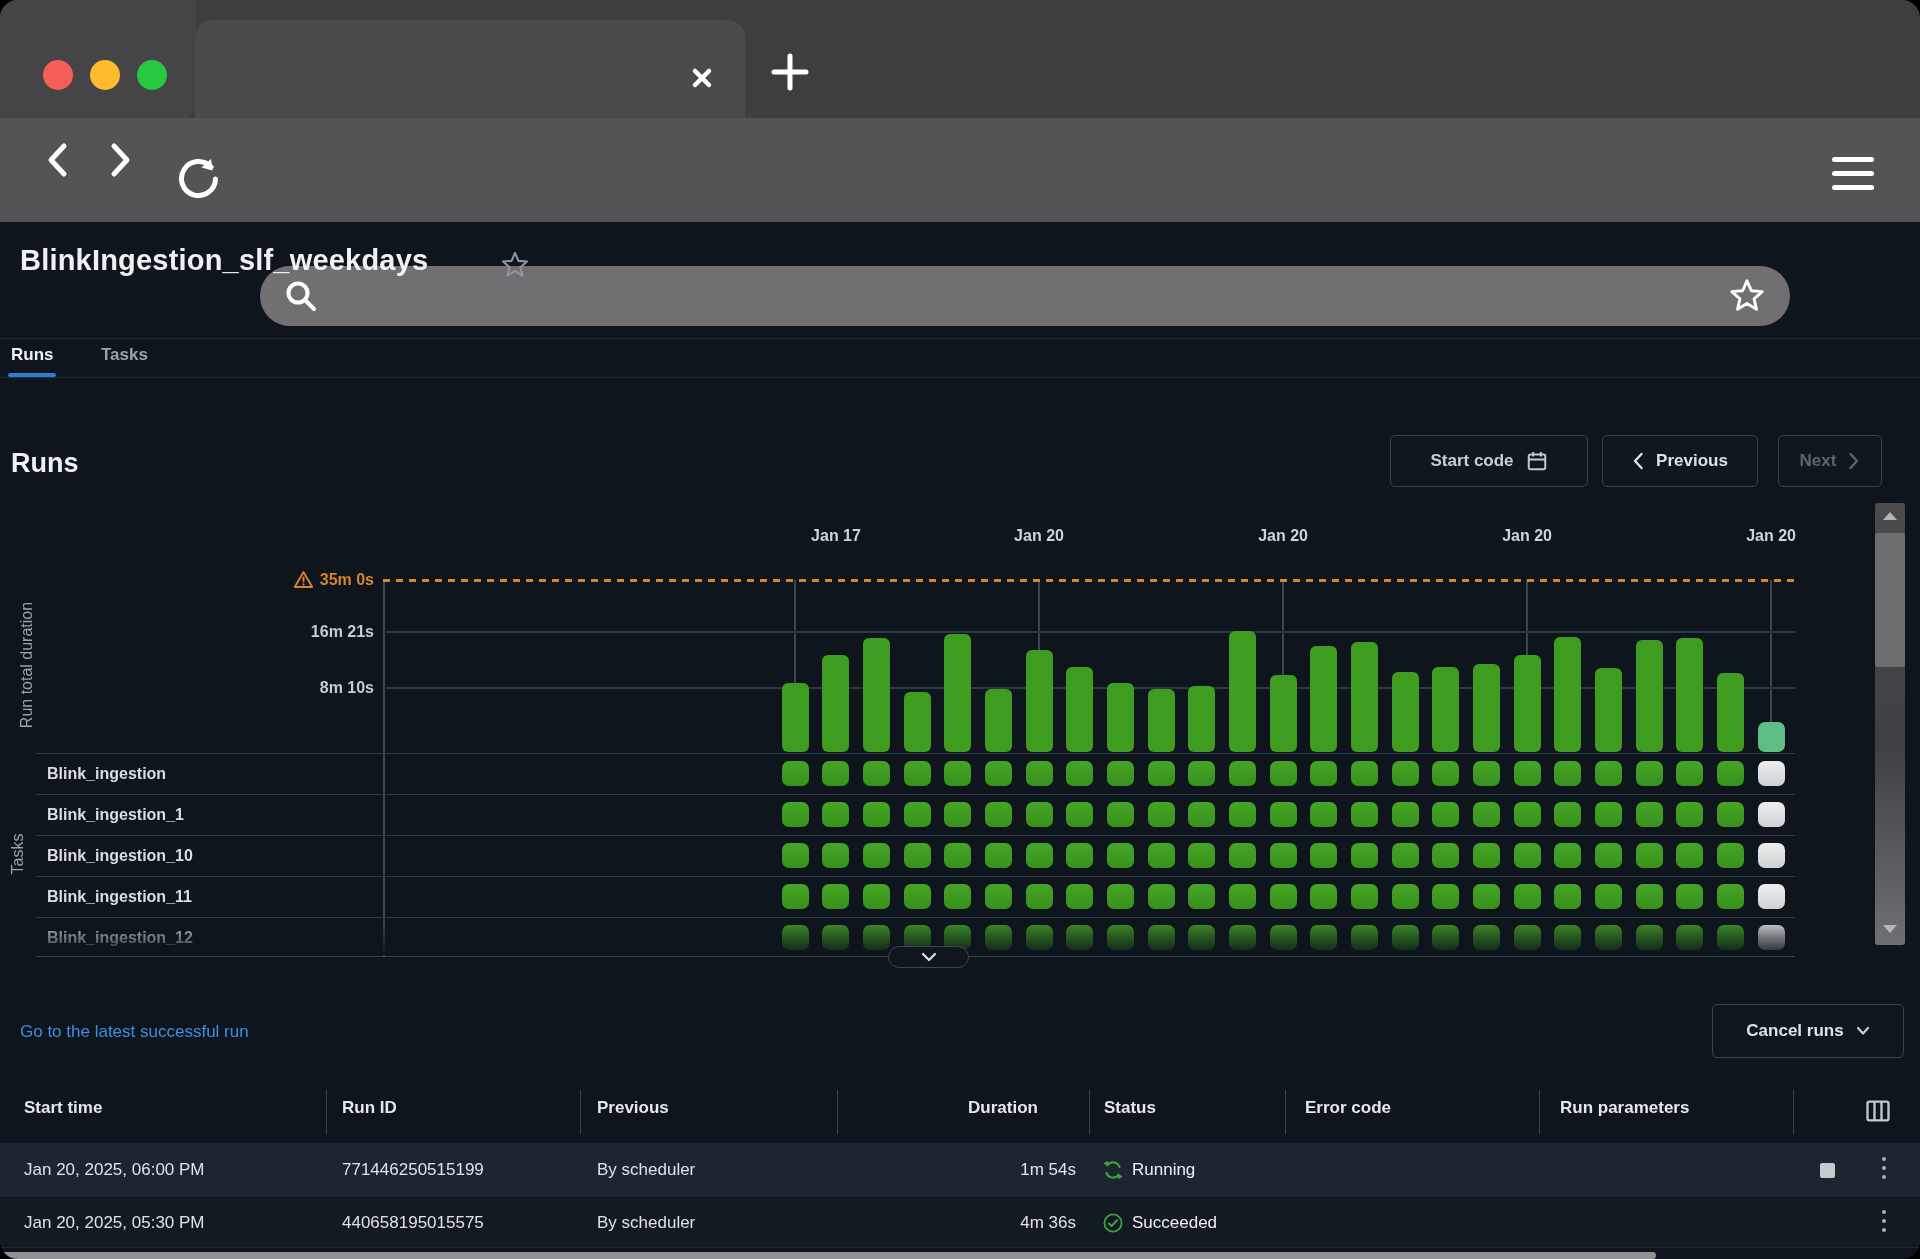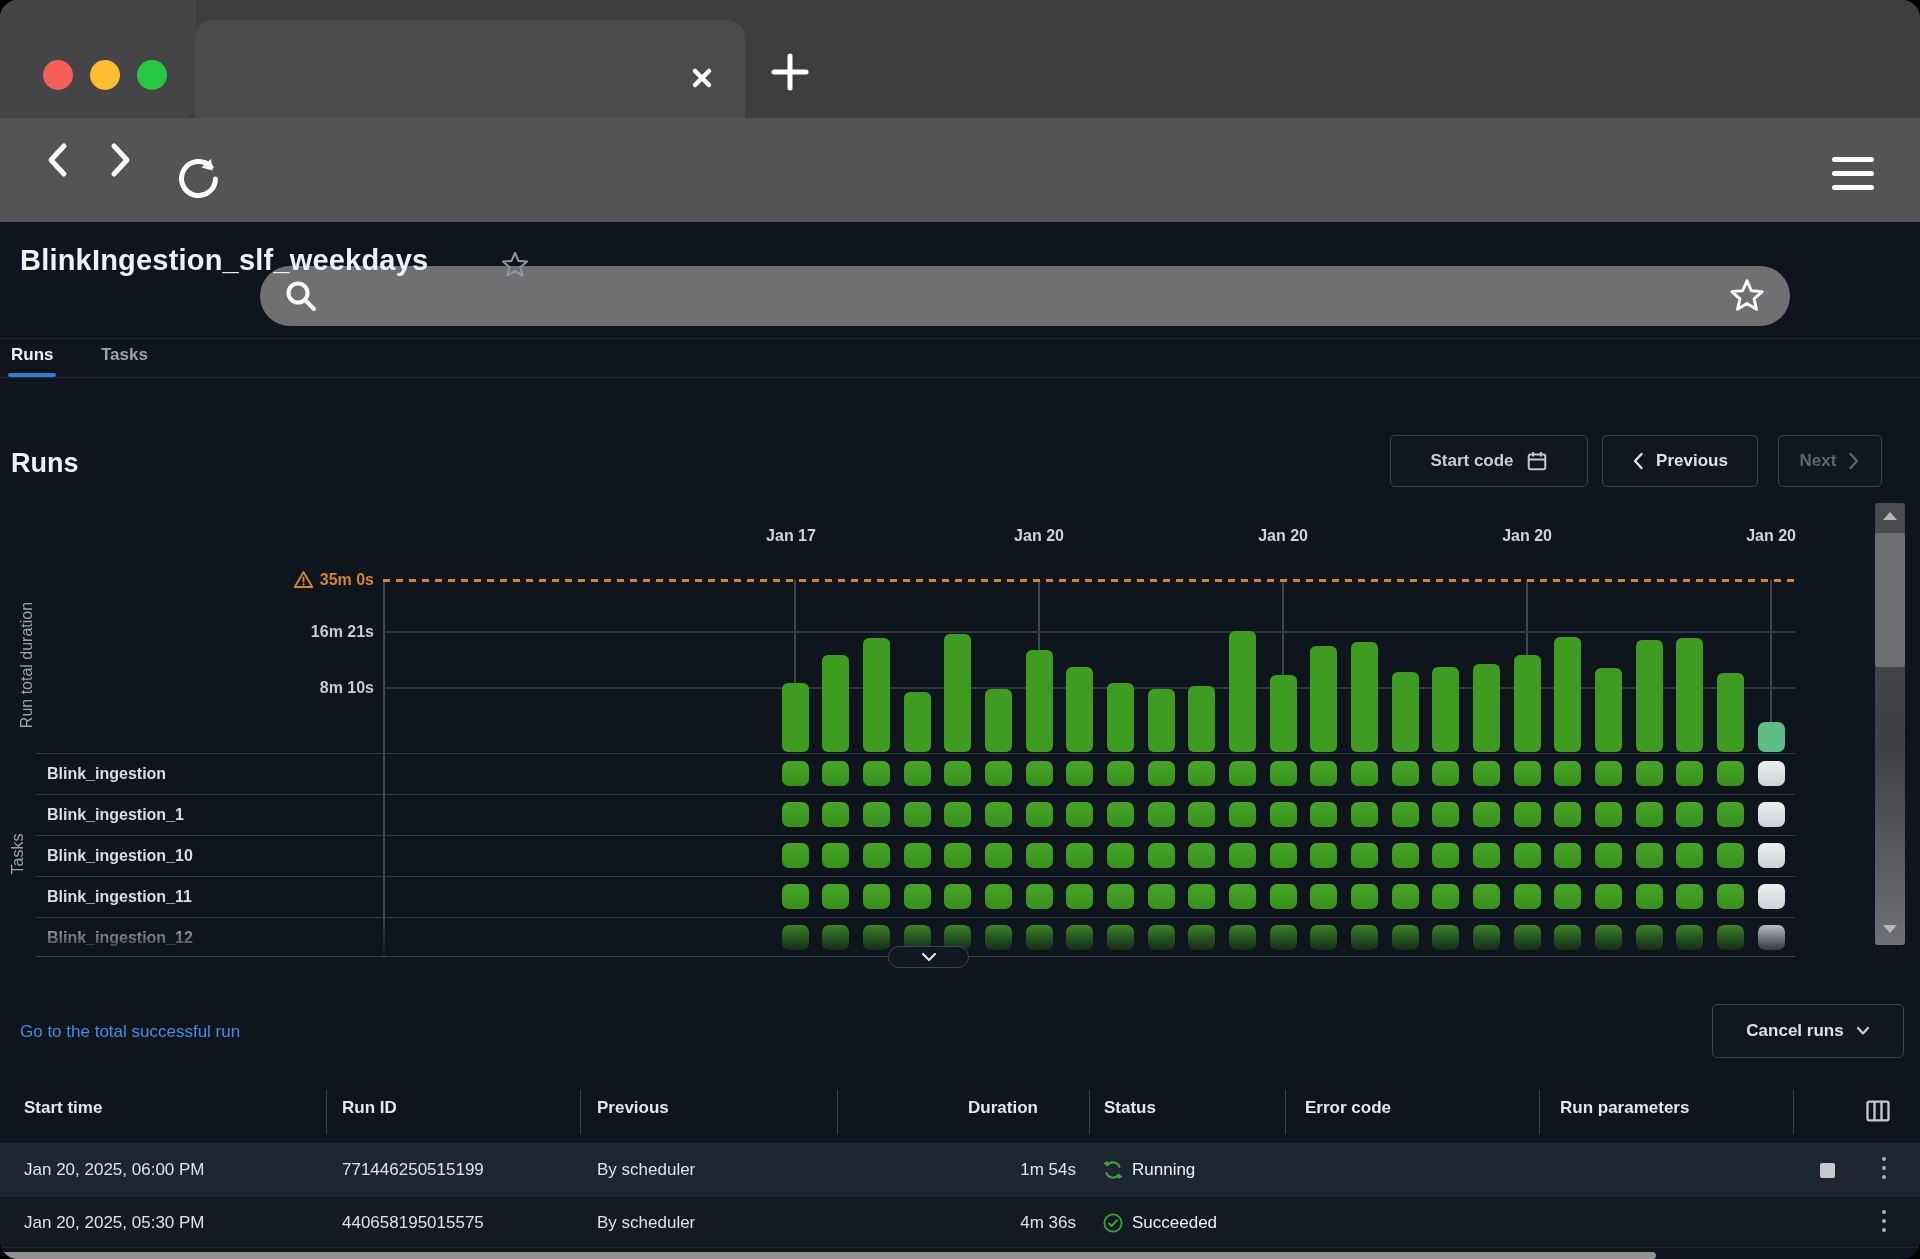--- a/index.html
+++ b/index.html
@@ -146,21 +146,21 @@
     <span class="thlabel">35m 0s</span>
   </div>
   <div class="abs ytick" style="left:264px;top:623px;">16m 21s</div>
   <div class="abs ytick" style="left:264px;top:679px;">8m 10s</div>
   <div class="abs rotlabel" style="left:-58px;top:656px;width:170px;text-align:center;transform:rotate(-90deg);">Run total duration</div>
   <div class="abs rotlabel" style="left:-17px;top:845px;width:70px;text-align:center;transform:rotate(-90deg);">Tasks</div>
 
   <div class="abs" id="chart-layer" style="left:0;top:0;width:1920px;height:1259px;pointer-events:none;">
       <div class="gridv" style="left: 383px; top: 580px; height: 376px; background: rgb(62, 73, 84);"></div>
       <div class="gridv" style="left: 794px; top: 580px; height: 172px;"></div>
-      <div class="datelabel" style="left: 736px; top: 527px;">Jan 17</div>
+      <div class="datelabel" style="left: 781px; top: 527px;">Jan 17</div>
       <div class="gridv" style="left: 1038.02px; top: 580px; height: 172px;"></div>
       <div class="datelabel" style="left: 984.02px; top: 527px;">Jan 20</div>
       <div class="gridv" style="left: 1282.04px; top: 580px; height: 172px;"></div>
       <div class="datelabel" style="left: 1228.04px; top: 527px;">Jan 20</div>
       <div class="gridv" style="left: 1526.06px; top: 580px; height: 172px;"></div>
       <div class="datelabel" style="left: 1472.06px; top: 527px;">Jan 20</div>
       <div class="gridv" style="left: 1770.08px; top: 580px; height: 172px;"></div>
       <div class="datelabel" style="left: 1716.08px; top: 527px;">Jan 20</div>
       <div class="gridh" style="left: 383px; top: 631px; width: 1412px;"></div>
       <div class="gridh" style="left: 383px; top: 687px; width: 1412px;"></div>
@@ -334,21 +334,21 @@
       <path d="M2 2 L8 8 L14 2" stroke="#dfe3e7" stroke-width="2.2" stroke-linecap="round" stroke-linejoin="round" fill="none"></path>
     </svg>
   </div>
 
   <div class="abs vscroll">
     <div class="abs tri-up" style="left:8px;top:9px;"></div>
     <div class="abs vthumb"></div>
     <div class="abs tri-down" style="left:8px;top:422px;"></div>
   </div>
 
-  <div class="abs link" style="left:20px;top:1022px;">Go to the total successful run</div>
+  <div class="abs link" style="left:20px;top:1022px;">Go to the latest successful run</div>
   <div class="abs btn" style="left:1712px;top:1004px;width:192px;height:54px;">
     <span>Cancel runs</span>
     <svg width="14" height="10" viewBox="0 0 14 10">
       <path d="M2 2 L7 7.5 L12 2" stroke="#c9cfd5" stroke-width="2.2" stroke-linecap="round" stroke-linejoin="round" fill="none"></path>
     </svg>
   </div>
 
   <div class="abs th" style="left:24px;">Start time</div>
   <div class="abs th" style="left:342px;">Run ID</div>
   <div class="abs th" style="left:597px;">Previous</div>

